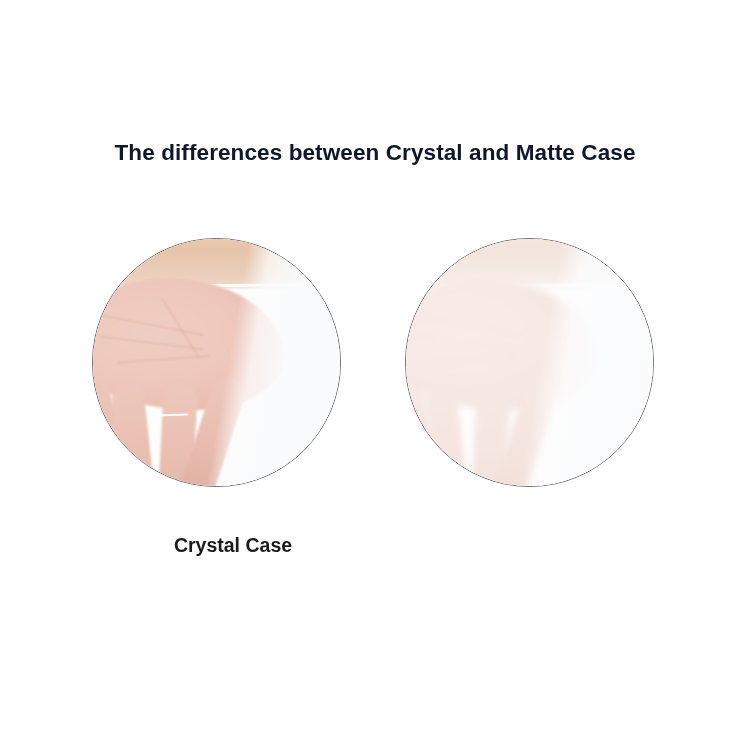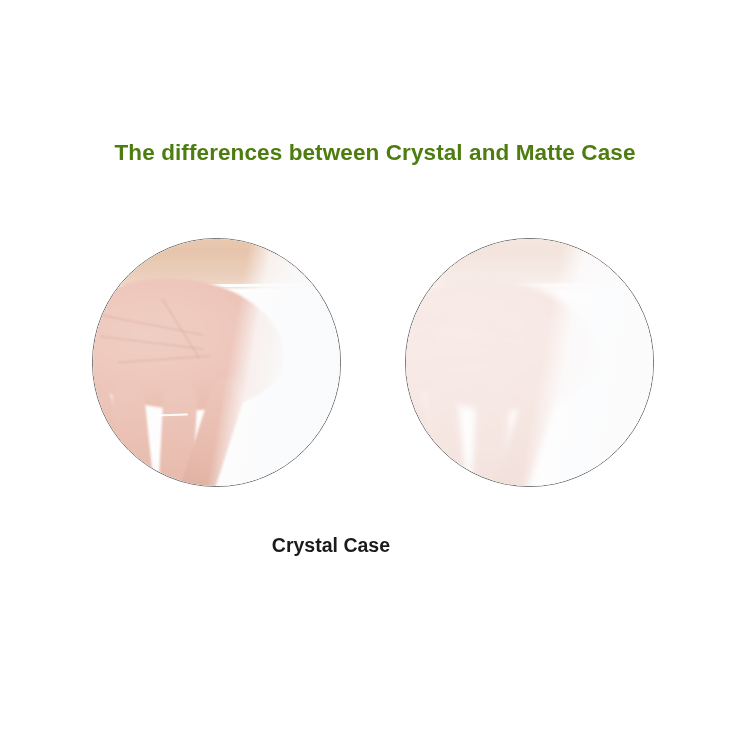--- a/index.html
+++ b/index.html
@@ -28,21 +28,21 @@
   
   .title {
     position: absolute;
     left: 0;
     top: 138px;
     width: 750px;
     text-align: center;
     font-size: 22.5px;
     font-weight: bold;
     letter-spacing: 0.1px;
-    color: #4d7c0f;
+    color: #0f172a;
     line-height: 30px;
     white-space: nowrap;
   }
 
   
   .compare-row {
     position: absolute;
     left: 0;
     top: 238px;
     width: 750px;
@@ -247,21 +247,21 @@
     position: absolute;
     top: 532px;
     width: 300px;
     text-align: center;
     font-size: 19.5px;
     font-weight: bold;
     color: #1b1b1b;
     line-height: 26px;
     white-space: nowrap;
   }
-  .caption.left  { left: 90px; text-align: right;  }
+  .caption.left  { left: 83px;  }
   .caption.right { left: 380px; }
 </style>
 </head>
 <body>
 
 <div class="stage">
 
   <div class="title">The differences between Crystal and Matte Case</div>
 
   <div class="compare-row">

